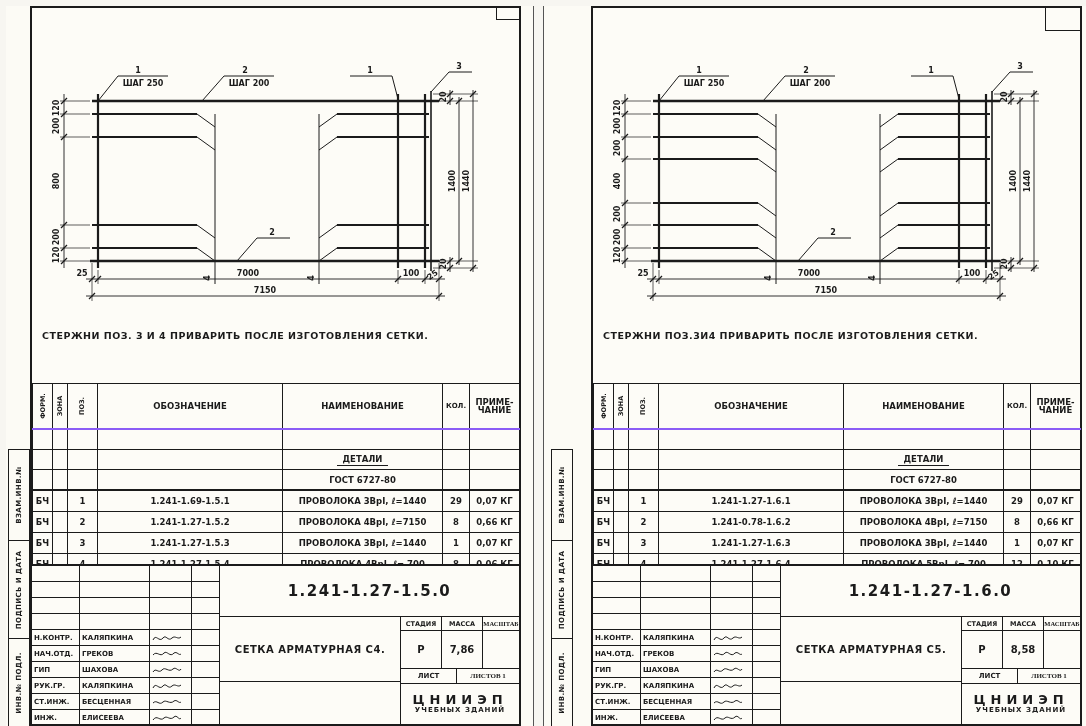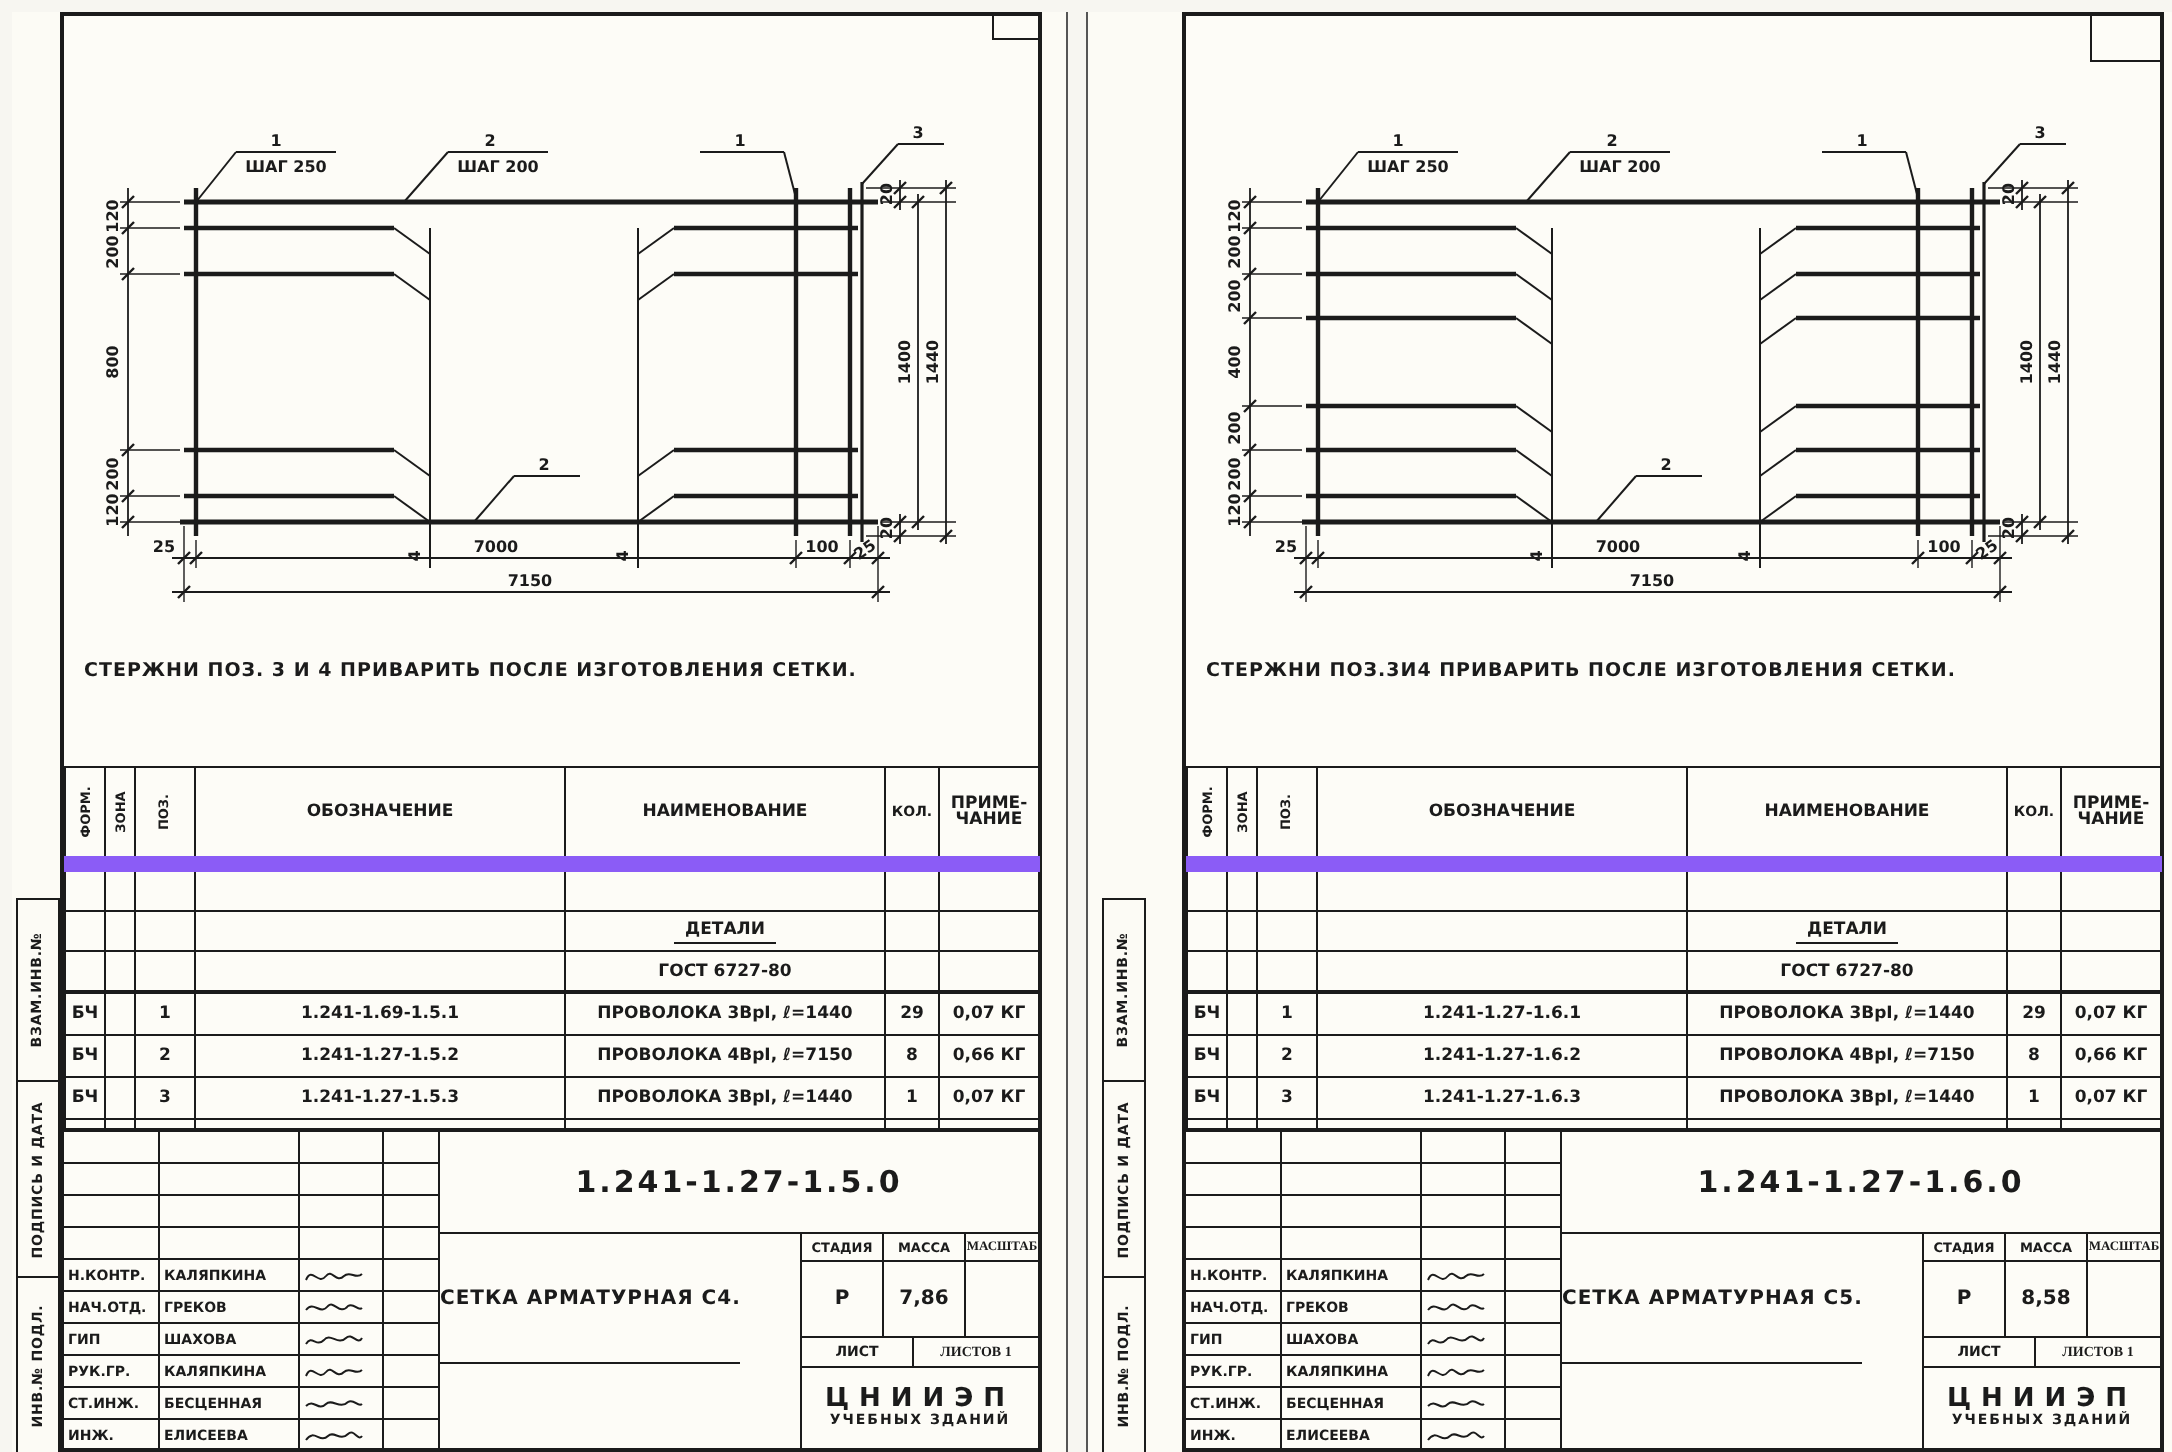--- a/index.html
+++ b/index.html
@@ -26,40 +26,40 @@
   .dwg{position:absolute;top:36px;left:0;width:487px;height:300px;}
   .dwg line{stroke:#1b1b1b;}
   .dwg text{fill:#1b1b1b;font-size:8px;font-weight:600;font-family:"DejaVu Sans",sans-serif;}
   .w-bold{stroke-width:2.6;} .w-bar{stroke-width:2.2;} .w-mid{stroke-width:1.6;}
   .ln{stroke-width:1;} .ext{stroke-width:.7;} .dim{stroke-width:.9;} .tick{stroke-width:1.2;}
   .note{position:absolute;top:322px;left:10px;width:474px;font-size:9.5px;font-weight:600;letter-spacing:.5px;}
   
   .spec{position:absolute;top:375px;left:0;width:487px;border-collapse:collapse;table-layout:fixed;}
   .spec td,.spec th{border:1px solid #1b1b1b;padding:0;font-size:8.5px;font-weight:600;overflow:hidden;
                     white-space:nowrap;text-align:center;vertical-align:middle;height:20px;}
-  .spec tr.hdr th{height:44px;border-bottom:8px solid #8b5cf6;}
+  .spec tr.hdr th{height:44px;border-bottom:2px solid #8b5cf6;}
   .spec tr.blank td{height:19px;}
   .spec tr.grp td{height:19px;}
   .spec tr.gost td{height:19px;border-bottom:2px solid #1b1b1b;}
   .spec tr.last td{border-bottom:2px solid #1b1b1b;}
   .vtext{display:flex;align-items:center;justify-content:center;height:100%;}
   .vtext span{transform:rotate(-90deg);white-space:nowrap;font-size:6.5px;font-weight:600;}
   .h2line{font-size:7px;line-height:8px;}
   .naim{text-align:left;padding-left:4px;}
   .und{display:inline-block;border-bottom:1px solid #1b1b1b;padding:0 6px 1px;}
   
   .tb{position:absolute;left:0;right:0;top:556px;bottom:0;border-top:2px solid #1b1b1b;display:flex;background:#fdfcf7;}
   .tb-left{width:188px;display:grid;grid-template-columns:48px 70px 42px 28px;grid-auto-rows:16px;}
   .tb-left .c{border-right:1px solid #1b1b1b;border-bottom:1px solid #1b1b1b;font-size:7px;font-weight:600;
               display:flex;align-items:center;padding-left:2px;overflow:hidden;white-space:nowrap;}
   .tb-right{flex:1;display:flex;flex-direction:column;}
   .tb-doc{height:50px;border-bottom:1.5px solid #1b1b1b;display:flex;align-items:center;justify-content:center;
           font-size:15px;font-weight:600;letter-spacing:1.5px;}
   .tb-mid{flex:1;display:flex;}
-  .tb-tcol{width:180px;border-right:1px solid #1b1b1b;display:flex;flex-direction:row;}
+  .tb-tcol{width:180px;border-right:1px solid #1b1b1b;display:flex;flex-direction:column;}
   .tb-title{height:64px;border-bottom:1px solid #1b1b1b;display:flex;align-items:center;justify-content:center;
             font-size:10px;font-weight:600;letter-spacing:.5px;}
   .tb-tempty{flex:1;}
   .tb-scol{flex:1;display:flex;flex-direction:column;}
   .srow{display:flex;}
   .scell{border-right:1px solid #1b1b1b;border-bottom:1px solid #1b1b1b;display:flex;align-items:center;justify-content:center;overflow:hidden;}
   .scell:last-child{border-right:none;font-family:Liberation Serif, serif;}
   .stage-hdr .scell{height:13px;font-size:6.5px;font-weight:600;}
   .stage-val .scell{height:37px;font-size:10px;font-weight:600;}
   .cw1{width:40px;}.cw2{width:40px;}.cw3{flex:1;}
@@ -630,21 +630,21 @@
               <td>1</td>
           <td>1.241-1.27-1.6.1</td>
               <td class="naim">ПРОВОЛОКА 3ВрI, ℓ=1440</td>
           <td>29</td>
               <td>0,07 КГ</td>
             </tr>
         <tr>
           <td>БЧ</td>
               <td></td>
               <td>2</td>
-          <td>1.241-1.27-1.6.2</td>
+          <td>1.241-0.78-1.6.2</td>
               <td class="naim">ПРОВОЛОКА 4ВрI, ℓ=7150</td>
           <td>8</td>
               <td>0,66 КГ</td>
             </tr>
         <tr>
           <td>БЧ</td>
               <td></td>
               <td>3</td>
           <td>1.241-1.27-1.6.3</td>
               <td class="naim">ПРОВОЛОКА 3ВрI, ℓ=1440</td>

